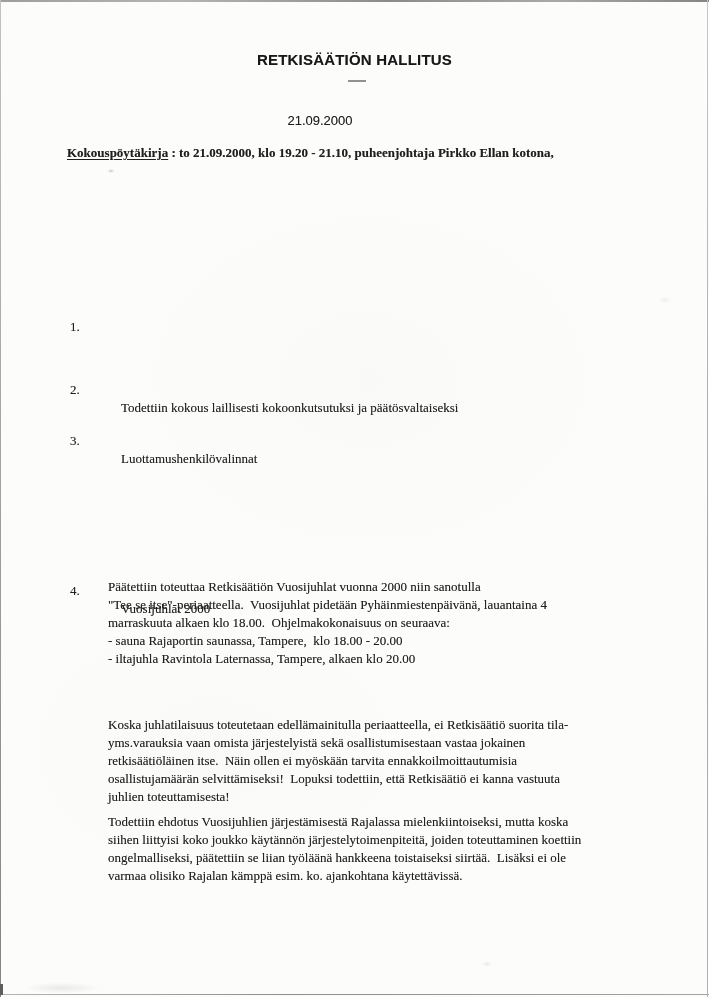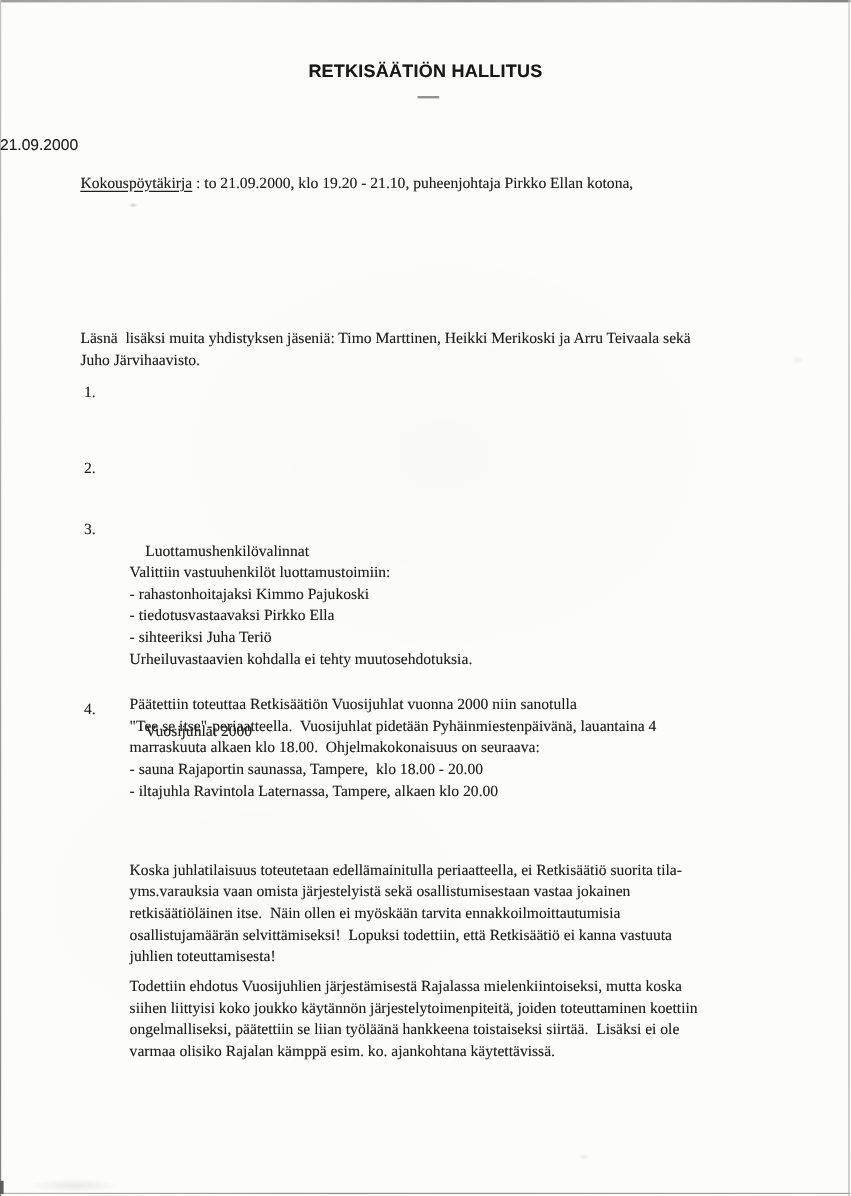--- a/index.html
+++ b/index.html
@@ -40,24 +40,25 @@
     position:absolute; top:51px; left:0; width:709px;
     margin:0; text-align:center;
     font-family:"Liberation Sans", sans-serif;
     font-weight:700; font-size:15px; line-height:18px;
     color:#181818; letter-spacing:0.2px;
   }
   .title-dash { position:absolute; top:80px; left:348px; width:18px; height:2px; background:#919191; }
 
   .date {
     position:absolute; top:112px; left:0; width:640px;
+    text-align:center;
     font-family:"Liberation Sans", sans-serif; font-size:13px; line-height:18px;
   }
 
-  .hdr { position:absolute; left:67px; width:622px; margin:0; white-space:pre-wrap; }
+  .hdr { position:absolute; left:67px; width:622px; margin:0; white-space:pre-wrap;font-weight:bold; }
   .u   { text-decoration:underline; text-underline-offset:2px; }
 
   .item { position:absolute; left:108px; width:592px; margin:0; white-space:pre-wrap; }
   .item .num { position:absolute; left:-38px; top:0; white-space:nowrap; }
   .body-block { position:absolute; left:108px; width:592px; margin:0; white-space:pre-wrap; }
 </style>
 </head>
 <body>
 
 <div class="page">
@@ -69,40 +70,33 @@
   <div class="corner-mark"></div>
 
   <h1 class="title">RETKISÄÄTIÖN HALLITUS</h1>
   <div class="title-dash"></div>
 
   <div class="date">21.09.2000</div>
 
   <p class="hdr" style="top:144px"><span class="u">Kokouspöytäkirja</span><span> : to 21.09.2000, klo 19.20 - 21.10, puheenjohtaja Pirkko Ellan kotona,</span></p>
 
 
-  <p class="hdr" style="top:273px">Läsnä  lisäksi muita yhdistyksen jäseniä: Timo Marttinen, Heikki Merikoski ja Arru Teivaala sekä
-Juho Järvihaavisto.</p>
 
   <div class="item" style="top:318px">
     <span class="num">1.</span>
   </div>
 
   <div class="item" style="top:381px">
-    <span class="num">2.</span>
+    <span class="num">2.</span><span>Todettiin kokous laillisesti kokoonkutsutuksi ja päätösvaltaiseksi</span>
   </div>
 
   <div class="item" style="top:432px">
     <span class="num">3.</span><span>Luottamushenkilövalinnat</span>
   </div>
 
-  <p class="body-block" style="top:468px">Valittiin vastuuhenkilöt luottamustoimiin:
-- rahastonhoitajaksi Kimmo Pajukoski
-- tiedotusvastaavaksi Pirkko Ella
-- sihteeriksi Juha Teriö
-Urheiluvastaavien kohdalla ei tehty muutosehdotuksia.</p>
 
   <div class="item" style="top:582px">
     <span class="num">4.</span><span>Vuosijuhlat 2000</span>
   </div>
 
   <p class="body-block" style="top:578px">Päätettiin toteuttaa Retkisäätiön Vuosijuhlat vuonna 2000 niin sanotulla
 "Tee se itse"-periaatteella.  Vuosijuhlat pidetään Pyhäinmiestenpäivänä, lauantaina 4
 marraskuuta alkaen klo 18.00.  Ohjelmakokonaisuus on seuraava:
 - sauna Rajaportin saunassa, Tampere,  klo 18.00 - 20.00
 - iltajuhla Ravintola Laternassa, Tampere, alkaen klo 20.00</p>

